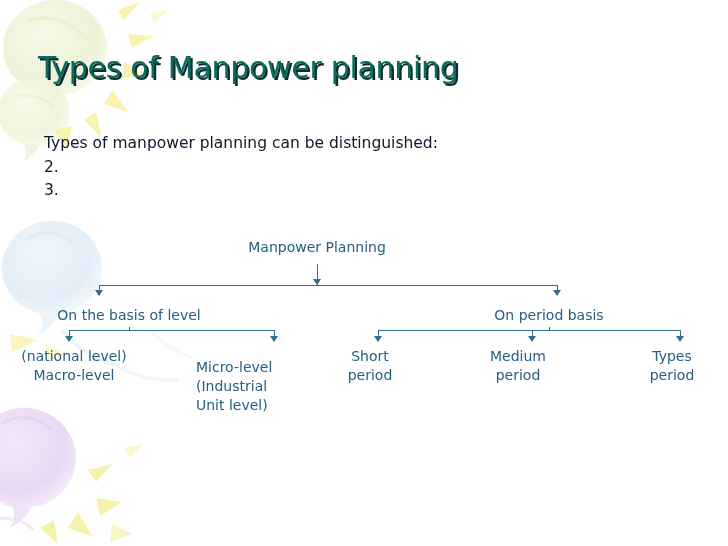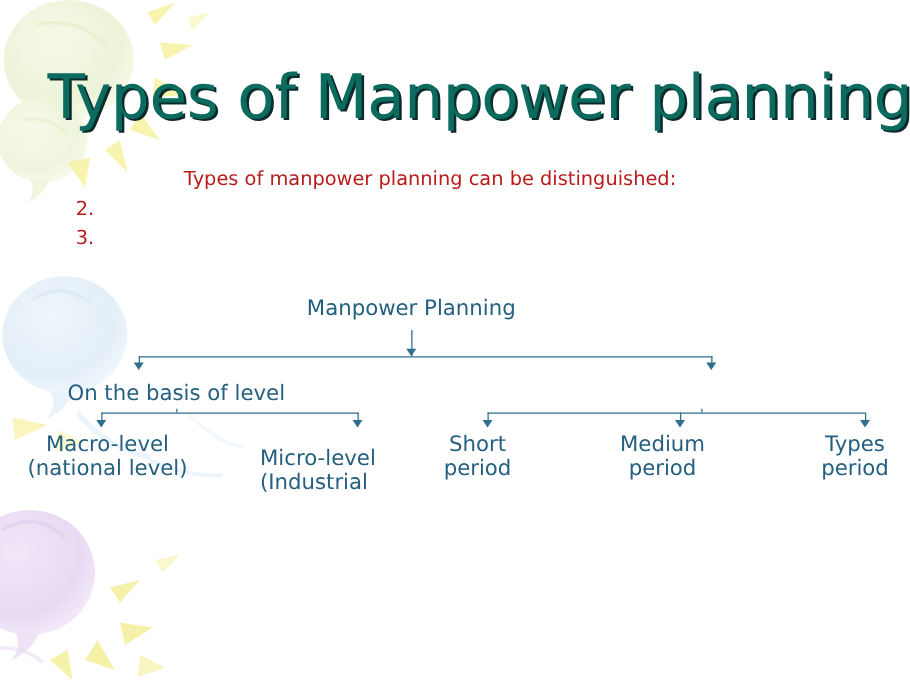--- a/index.html
+++ b/index.html
@@ -26,62 +26,61 @@
     width: 728px; height: 546px;
     pointer-events: none;
   }
 
   
   #title {
     position: absolute;
     left: 38px;
     top: 52px;
     width: 670px;
-    font-size: 49px;
+    font-size: 30px;
     font-weight: normal;
     letter-spacing: -0.3px;
     color: #0a6b5e;
     text-shadow: 2px 2px 0 #0d2b2b;
     white-space: nowrap;
     line-height: 1.08;
   }
 
   
   #body-block {
     position: absolute;
     left: 44px;
     top: 132px;
     width: 600px;
-    color: #b91c1c;
+    color: #0f172a;
     font-size: 15.5px;
     line-height: 23px;
-    text-align: center;
   }
   #body-block .lead {
     margin: 0 0 1px 0;
     white-space: nowrap;
   }
   #body-block .numbered {
     display: flex;
     white-space: nowrap;
   }
   #body-block .num {
     width: 48px;
     flex: 0 0 48px;
   }
 
   
   #diagram {
     position: absolute;
-    left: 16px;
+    left: 4px;
     top: 230px;
     width: 700px;
     height: 180px;
     color: #256080;
-    font-size: 17px;
+    font-size: 14px;
     line-height: 19px;
   }
   .node {
     position: absolute;
     white-space: nowrap;
   }
   .node.center {
     text-align: center;
     transform: translateX(-50%);
   }
@@ -207,20 +206,21 @@
 
     <div class="hline" style="left:95px; top:55px; width:459px;"></div>
 
     <div class="vline" style="left:95px; top:55px; height:9px;"></div>
     <div class="arrowhead" style="left:95px; top:60px;"></div>
 
     <div class="vline" style="left:553px; top:55px; height:9px;"></div>
     <div class="arrowhead" style="left:553px; top:60px;"></div>
 
     <div class="node center" style="left:125px; top:76px;">On the basis of level</div>
+    <div class="node center" style="left:545px; top:76px;">On period basis</div>
 
     <div class="vline" style="left:125px; top:97px; height:3px;"></div>
     <div class="hline" style="left:65px; top:100px; width:206px;"></div>
 
     <div class="vline" style="left:65px; top:100px; height:9px;"></div>
     <div class="arrowhead" style="left:65px; top:106px;"></div>
 
     <div class="vline" style="left:270px; top:100px; height:9px;"></div>
     <div class="arrowhead" style="left:270px; top:106px;"></div>
 
@@ -230,27 +230,28 @@
     <div class="vline" style="left:374px; top:100px; height:9px;"></div>
     <div class="arrowhead" style="left:374px; top:106px;"></div>
 
     <div class="vline" style="left:528px; top:100px; height:9px;"></div>
     <div class="arrowhead" style="left:528px; top:106px;"></div>
 
     <div class="vline" style="left:676px; top:100px; height:9px;"></div>
     <div class="arrowhead" style="left:676px; top:106px;"></div>
 
     <div class="node center" style="left:70px; top:117px;">
+      <div>(national level)</div>
       <div>Macro-level</div>
-      <div>(national level)</div>
     </div>
 
     <div class="node left" style="left:192px; top:117px;margin-top:11px;">
       <div>Micro-level</div>
       <div>(Industrial</div>
+      <div>Unit level)</div>
     </div>
 
     <div class="node center" style="left:366px; top:117px;">
       <div>Short</div>
       <div>period</div>
     </div>
 
     <div class="node center" style="left:514px; top:117px;">
       <div>Medium</div>
       <div>period</div>

